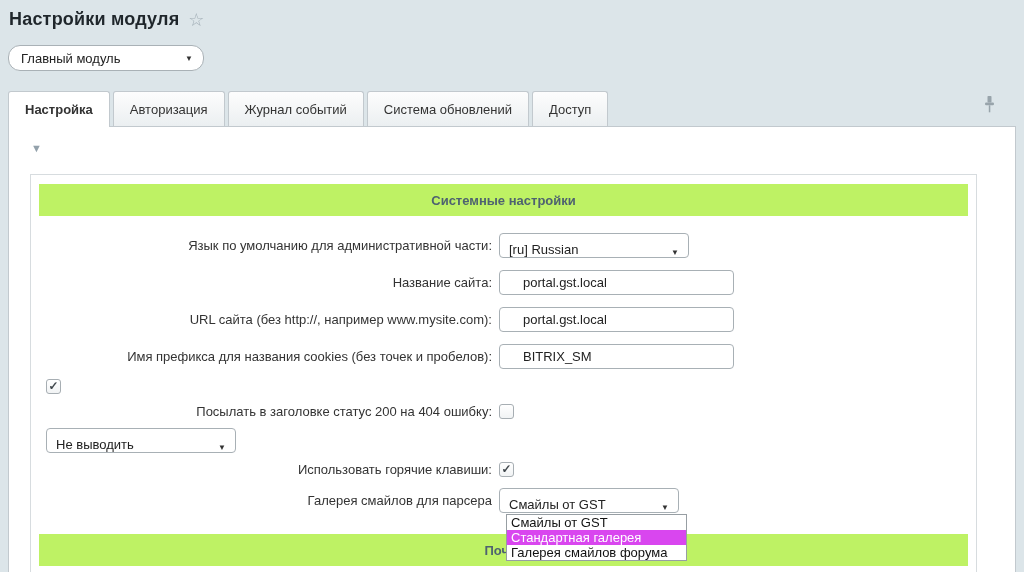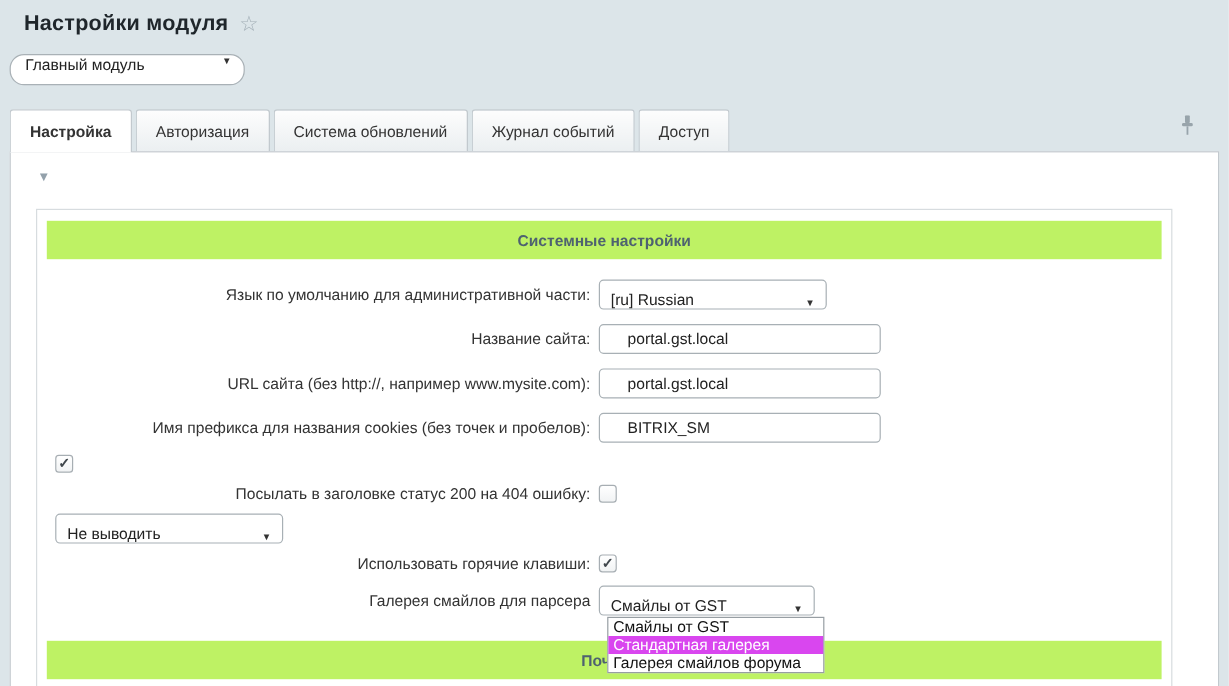--- a/index.html
+++ b/index.html
@@ -3,28 +3,28 @@
 <meta charset="utf-8">
 <style>
   * { box-sizing: border-box; margin: 0; padding: 0; }
   html, body { width: 1024px; height: 572px; overflow: hidden; }
   body {
     background: #dce5e9;
     font-family: "Liberation Sans", sans-serif;
     color: #333;
     position: relative;
   }
-  .title-row { display: flex; align-items: center; padding: 9px 0 0 9px; margin-left: 11px; }
+  .title-row { display: flex; align-items: center; padding: 9px 0 0 9px; }
   .page-title { font-size: 18px; font-weight: bold; color: #1f262b; letter-spacing: .2px; }
   .star { font-size: 18px; color: #a3afb7; margin-left: 9px; cursor: pointer; line-height: 18px; }
 
   .module-select {
     margin: 15px 0 0 8px; width: 196px; height: 26px;
     background: #fff; border: 1px solid #a9b1b6; border-radius: 12px;
-    display: flex; align-items: flex-start; justify-content: space-between;
+    display: flex; align-items: center; justify-content: space-between;
     padding: 0 10px 0 12px; font-size: 13px; color: #222; cursor: pointer;
   }
   .sel-arrow { font-size: 8px; color: #333; flex: none; }
 
   .tabs {
     display: flex; align-items: flex-end;
     margin: 20px 8px 0 8px; position: relative; z-index: 2; height: 35px;
   }
   .tab {
     height: 35px; margin-right: 3px; padding: 0 16px;
@@ -105,22 +105,22 @@
 </div>
 
 <div class="module-select">
   <span>Главный модуль</span>
   <span class="sel-arrow">▼</span>
 </div>
 
 <div class="tabs">
   <div class="tab active">Настройка</div>
   <div class="tab">Авторизация</div>
+  <div class="tab">Журнал событий</div>
   <div class="tab">Система обновлений</div>
-  <div class="tab">Журнал событий</div>
   <div class="tab">Доступ</div>
   <span class="pin">
     <svg width="13" height="17" viewBox="0 0 13 17">
       <rect x="4.5" y="0" width="4" height="6.5" rx="0.8" fill="#98a4ab"></rect>
       <rect x="2" y="6.5" width="9" height="2.8" rx="1.2" fill="#98a4ab"></rect>
       <rect x="5.8" y="9.3" width="1.5" height="7" fill="#98a4ab"></rect>
     </svg>
   </span>
 </div>
 

